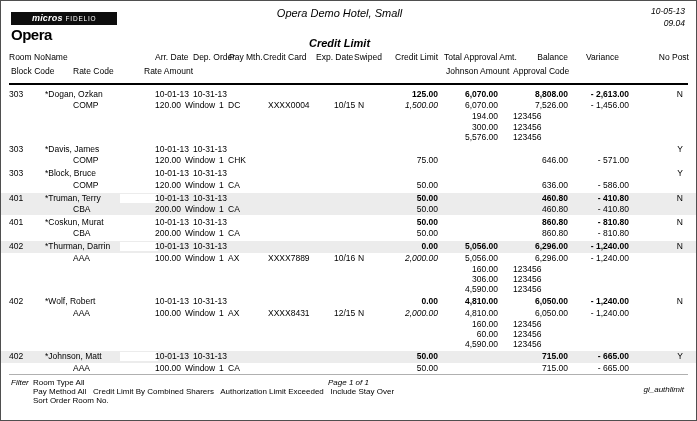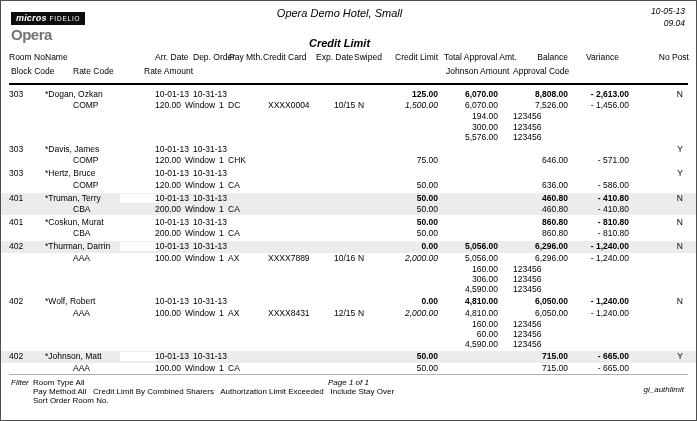--- a/index.html
+++ b/index.html
@@ -4,24 +4,24 @@
 <style>
   html,body{margin:0;padding:0;background:#fff;}
   .page{
     position:relative;width:697px;height:421px;box-sizing:border-box;
     border:1px solid #4f4f4f;background:#fff;overflow:hidden;
     font-family:"Liberation Sans",sans-serif;color:#000;
   }
   
   .logo{position:absolute;left:10px;top:6px;}
   .logo-bar{display:inline-flex;align-items:center;gap:3px;background:#0d0d0d;color:#fff;
-    height:13px;padding:0 5px;}
+    height:13px;padding:0 21px;}
   .logo-micros{font-weight:bold;font-style:italic;font-size:9px;letter-spacing:.02em;}
   .logo-fidelio{font-size:6.5px;letter-spacing:.12em;}
-  .logo-opera{font-weight:bold;font-size:15px;letter-spacing:-0.5px;color:#737373;margin-top:1px;}
+  .logo-opera{font-weight:bold;font-size:15px;letter-spacing:-0.5px;color:#000000;margin-top:1px;}
   
   .hotel-name{position:absolute;top:6px;left:0;right:18px;text-align:center;
     font-size:11px;font-style:italic;}
   .report-title{position:absolute;top:36px;left:0;right:18px;text-align:center;
     font-size:11px;font-weight:bold;font-style:italic;}
   .report-date{position:absolute;top:5px;right:11px;font-size:8.5px;font-style:italic;}
   .report-time{position:absolute;top:17px;right:11px;font-size:8.5px;font-style:italic;}
   
   .thead{position:absolute;top:51px;left:0;right:0;}
   .hln{position:relative;height:14px;font-size:8.5px;}
@@ -175,21 +175,21 @@
           <span class="cell c-winno">1</span>
           <span class="cell c-pay">CHK</span>
           <span class="cell c-climit">75.00</span>
           <span class="cell c-balance">646.00</span>
           <span class="cell c-variance">- 571.00</span>
         </div>
       </div>
       <div class="guest">
         <div class="ln">
           <span class="cell c-room">303</span>
-          <span class="cell c-name">*Hertz, Bruce</span>
+          <span class="cell c-name">*Block, Bruce</span>
           <span class="cell c-arr">10-01-13</span>
           <span class="cell c-dep">10-31-13</span>
           <span class="cell c-nopost">Y</span>
         </div>
         <div class="ln">
           <span class="cell c-ratecode">COMP</span>
           <span class="cell c-rateamt">120.00</span>
           <span class="cell c-window">Window</span>
           <span class="cell c-winno">1</span>
           <span class="cell c-pay">CA</span>

